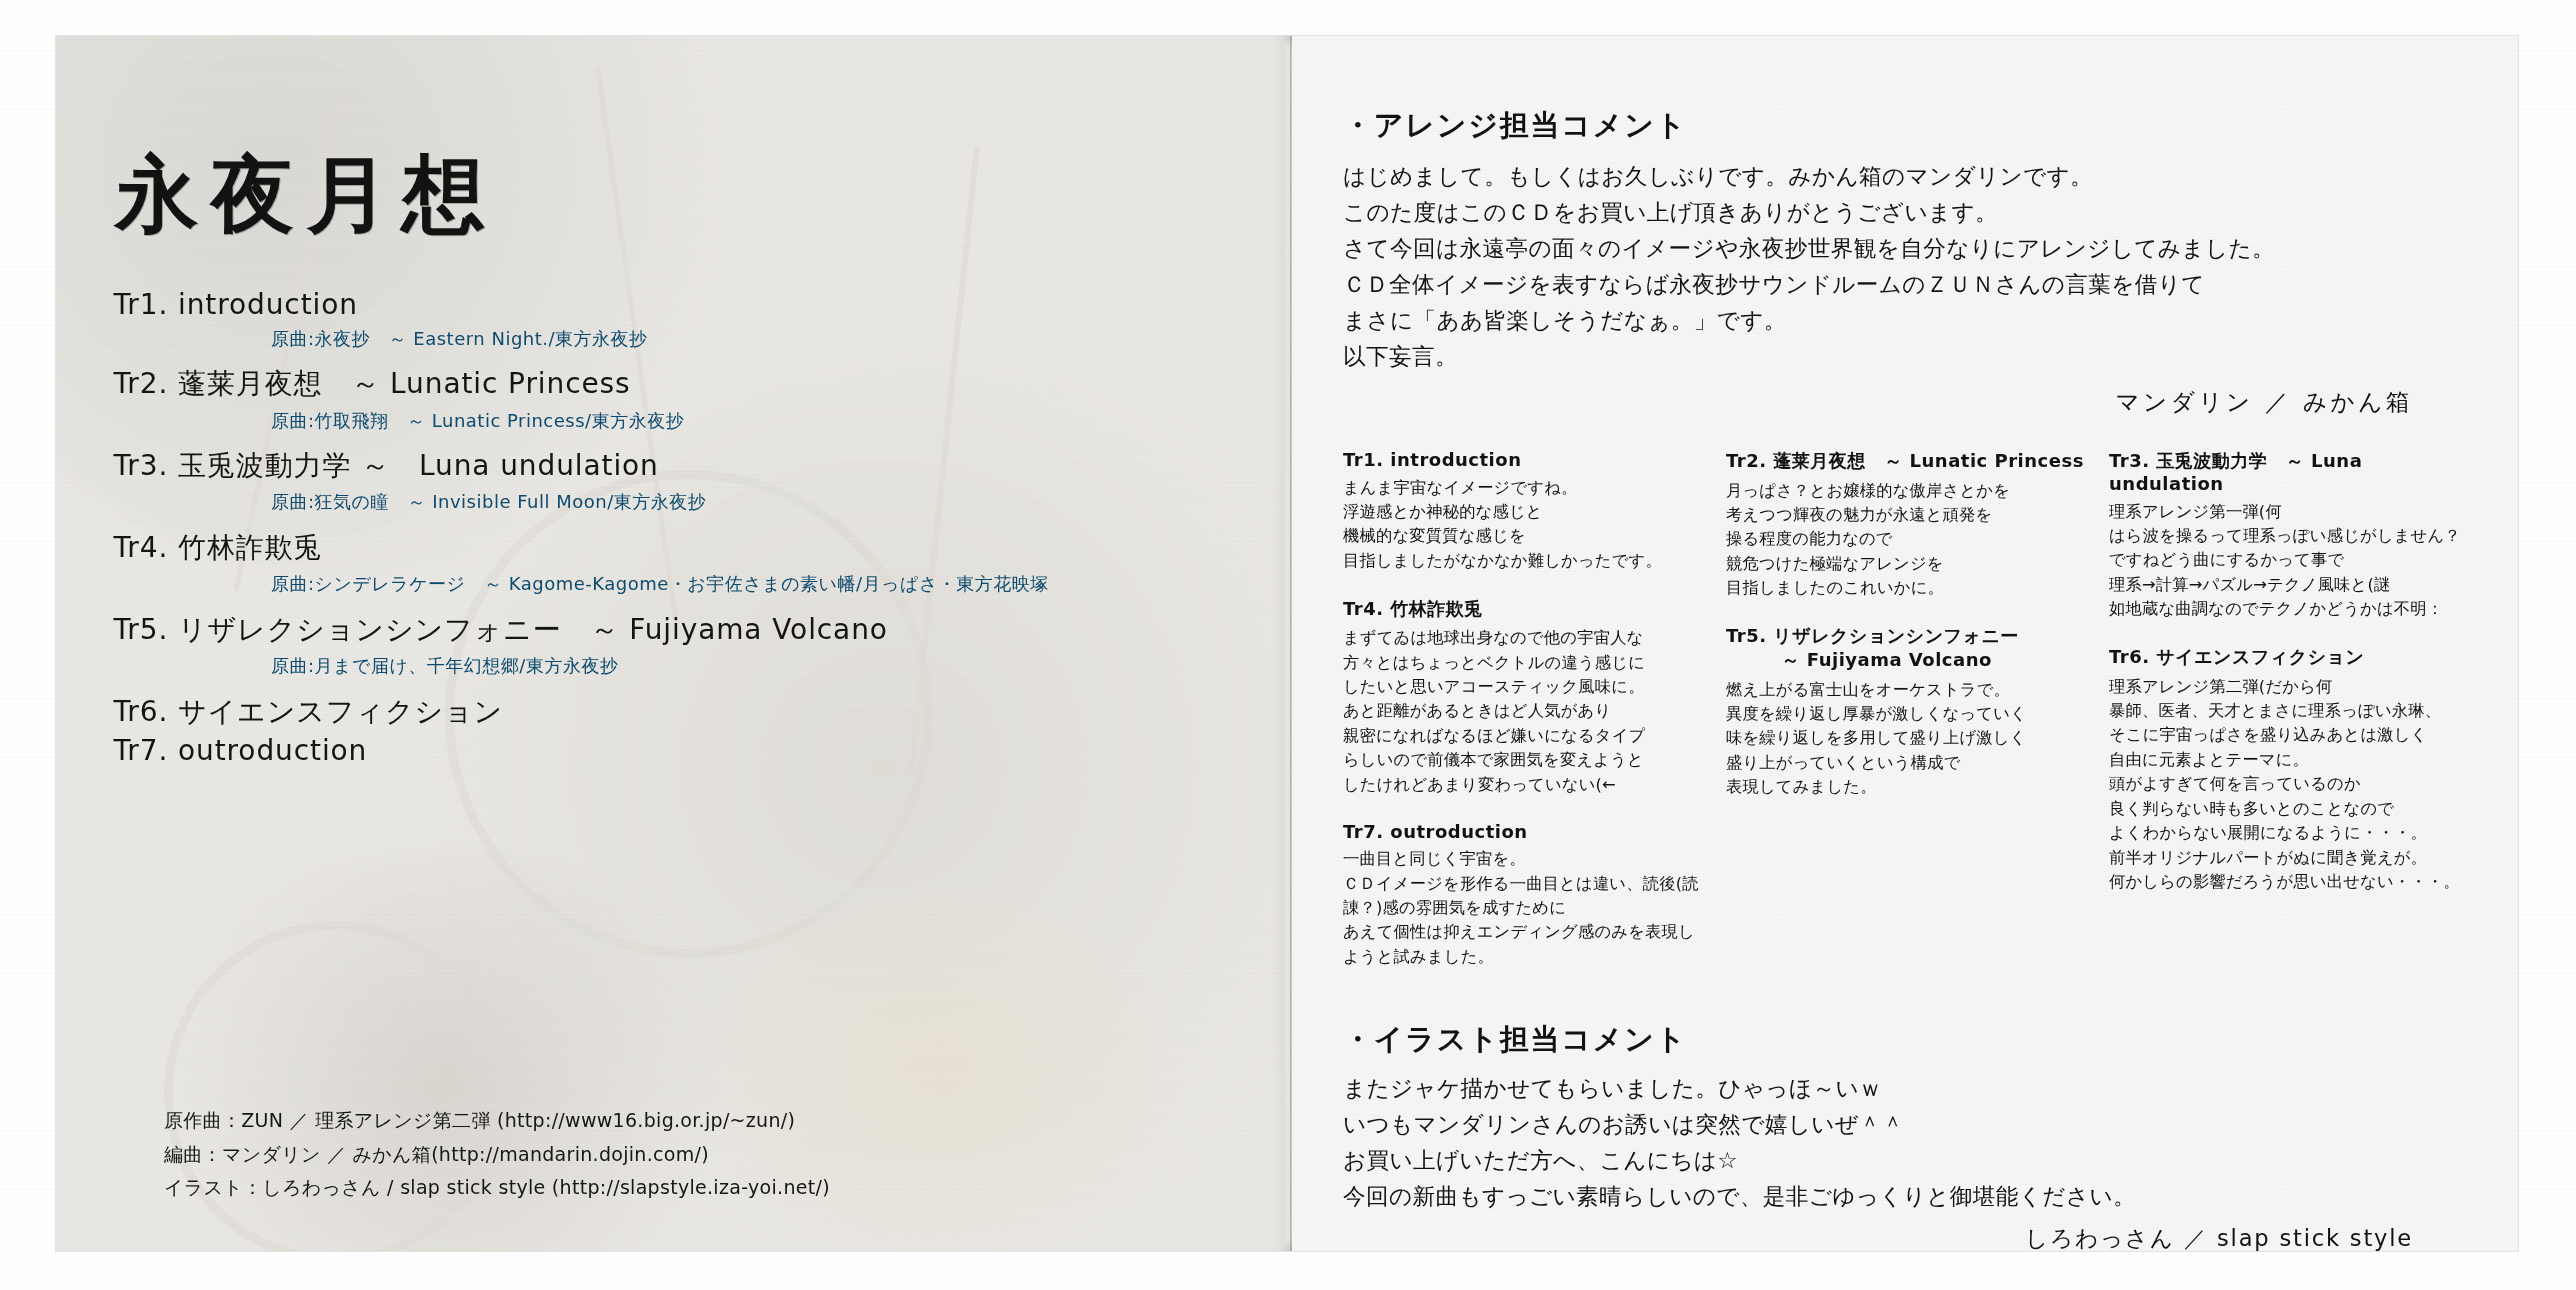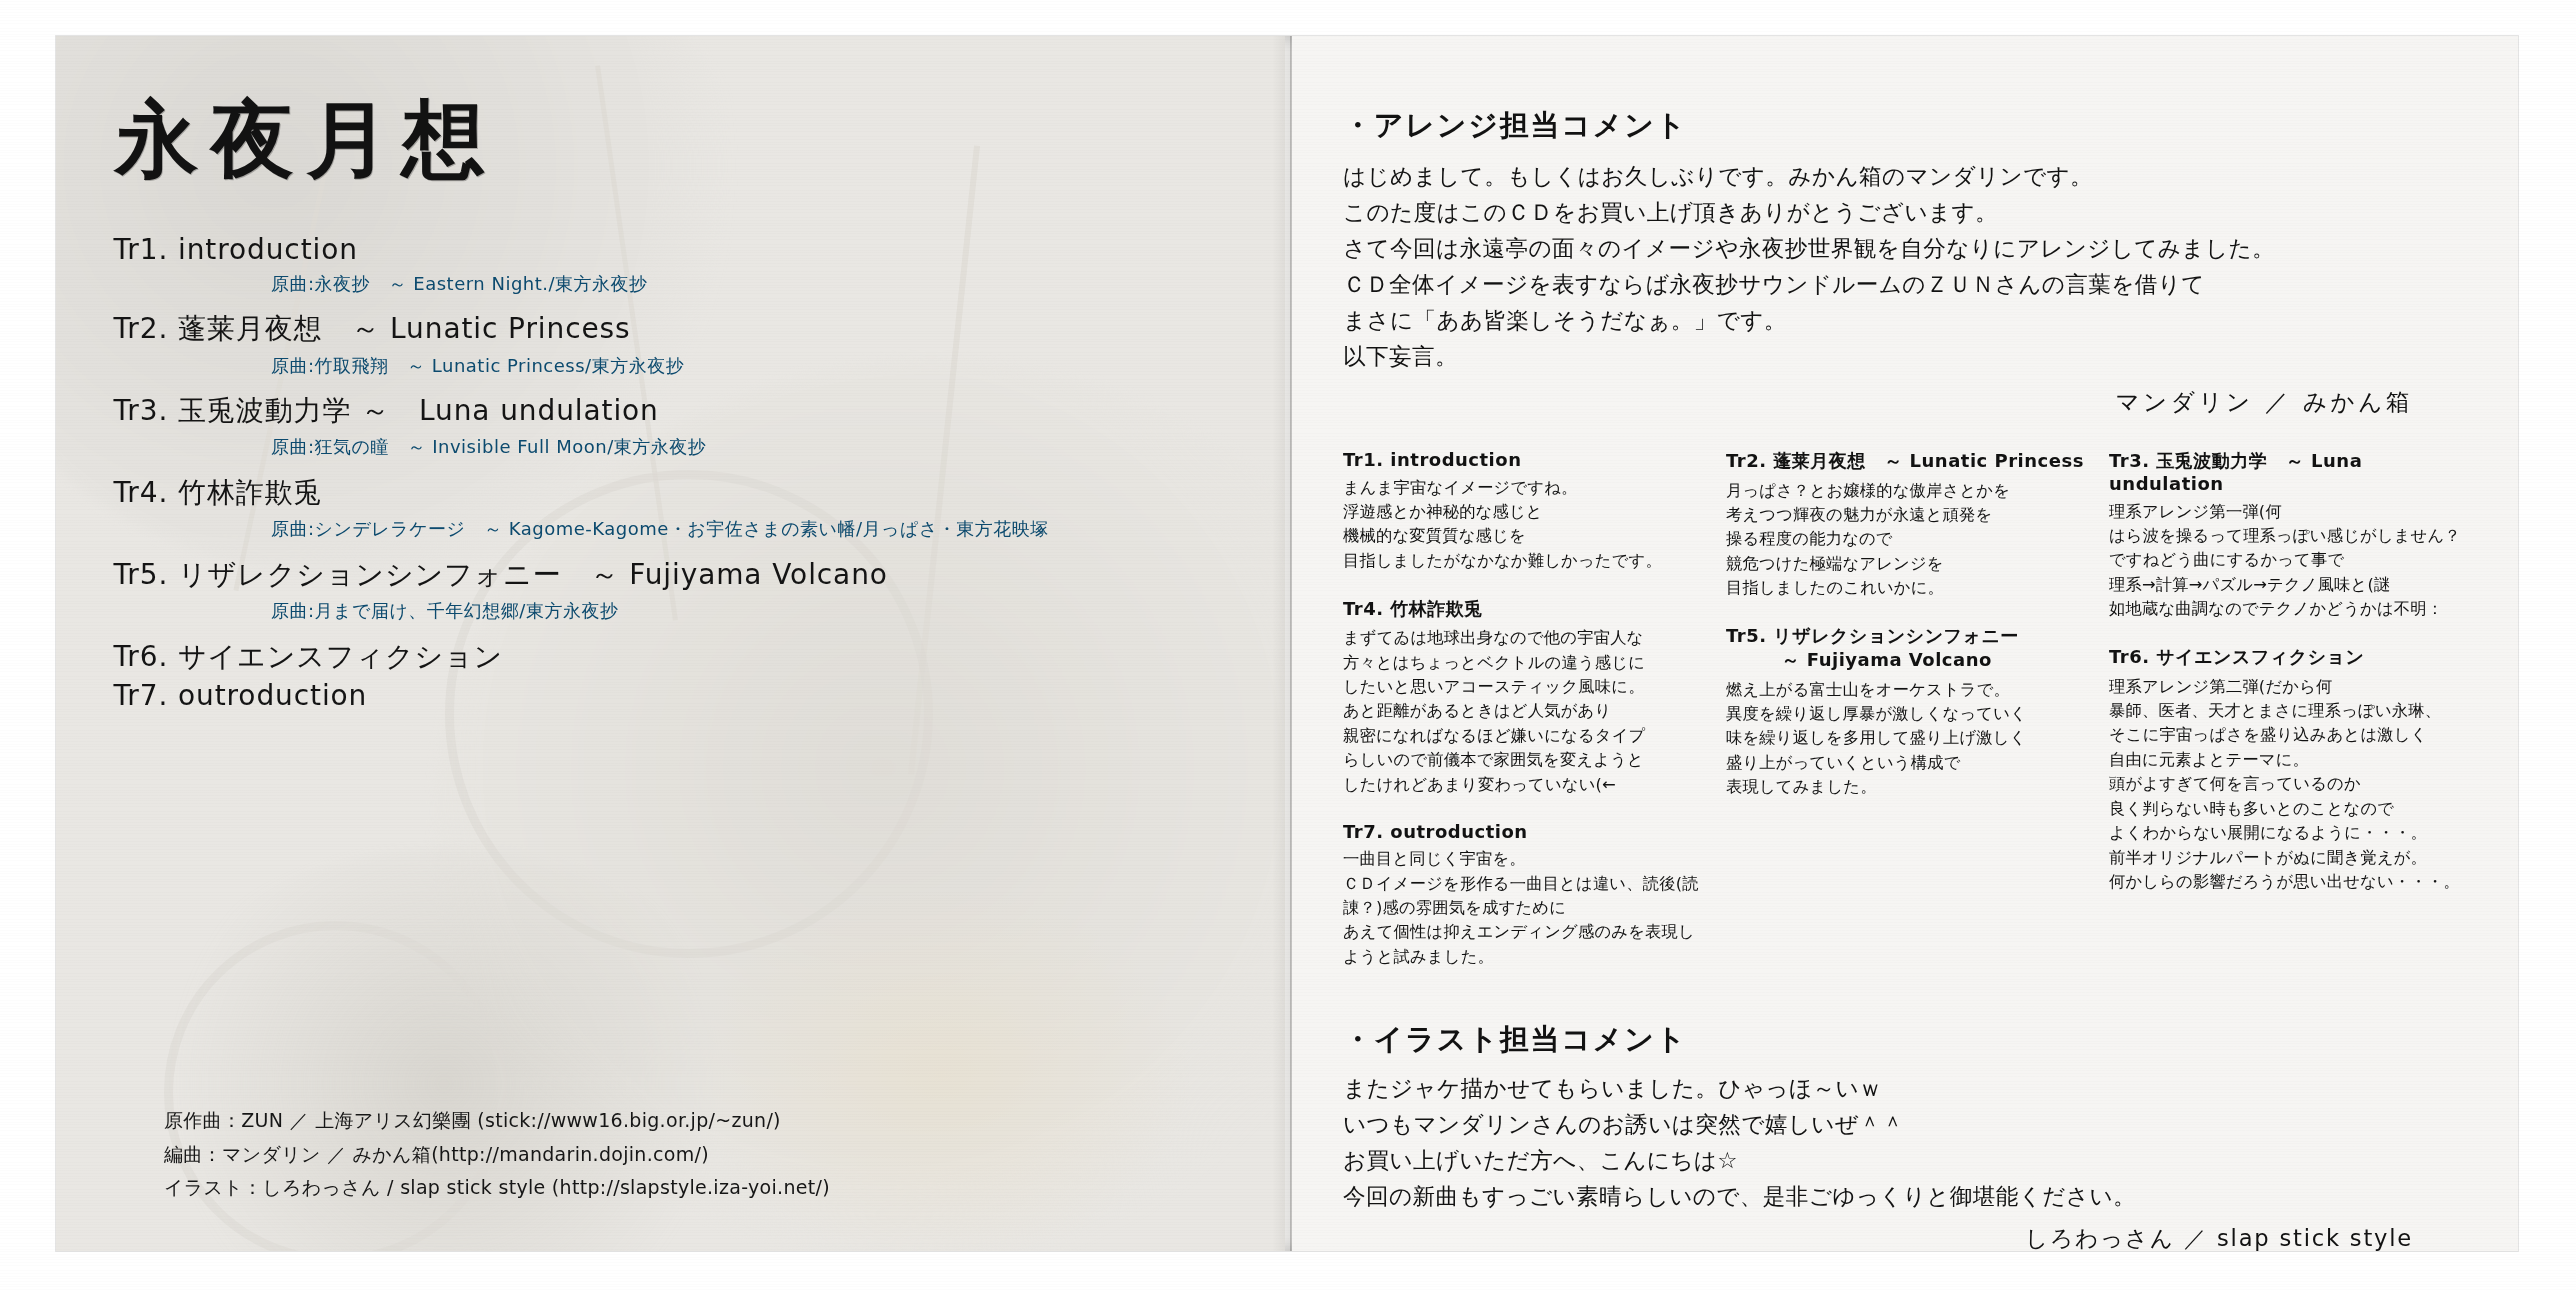--- a/index.html
+++ b/index.html
@@ -38,21 +38,21 @@
   .s1{left:230px;top:54px;width:5.4px;height:506px;transform:rotate(12deg);}
   .s2{left:578px;top:27px;width:4.5px;height:560px;transform:rotate(-8deg);}
   .s3{left:885px;top:108px;width:6.3px;height:632px;transform:rotate(6deg);}
   .art .ring{position:absolute;border:9px solid #d3d0c9;border-radius:50%;opacity:.6;}
   .r1{left:389px;top:434px;width:470px;height:470px;}
   .r2{left:108px;top:885px;width:325px;height:325px;border-width:12.6px;}
 
   
   .warm{position:absolute;left:632px;top:849px;width:506px;height:379px;background:radial-gradient(ellipse at 50% 50%,#e8dcc4 0%,rgba(233,231,227,0) 70%);opacity:.8;}
 
-  .left .content{position:relative;z-index:3;padding:33px 52px 0 52px;color:#1c1c1c;}
+  .left .content{position:relative;z-index:3;padding:88px 52px 0 52px;color:#1c1c1c;}
 
   .bigtitle{
     font-family:"DejaVu Serif","Liberation Serif",serif;
     font-size:83px;font-weight:700;letter-spacing:12.6px;
     margin:16.3px 0 36px 7.2px;color:#121212;
     text-shadow:0.9px 0.9px 0 rgba(0,0,0,.25);
   }
 
   .track{margin:0 0 3.6px 0;}
   .track .tname{
@@ -143,21 +143,21 @@
       </div>
       <div class="track">
         <div class="tname">Tr6. サイエンスフィクション</div>
       </div>
       <div class="track">
         <div class="tname">Tr7. outroduction</div>
       </div>
     </div>
 
     <div class="credits">
-      <div>原作曲：ZUN ／ 上海アリス幻樂團 (stick://www16.big.or.jp/~zun/)</div>
+      <div>原作曲：ZUN ／ 理系アレンジ第二弾 (http://www16.big.or.jp/~zun/)</div>
       <div>編曲：マンダリン ／ みかん箱(http://mandarin.dojin.com/)</div>
       <div>イラスト：しろわっさん / slap stick style (http://slapstyle.iza-yoi.net/)</div>
     </div>
   </div>
 
   <div class="fold2"></div>
   <div class="fold"></div>
 
   <div class="right">
     <div class="pad">

